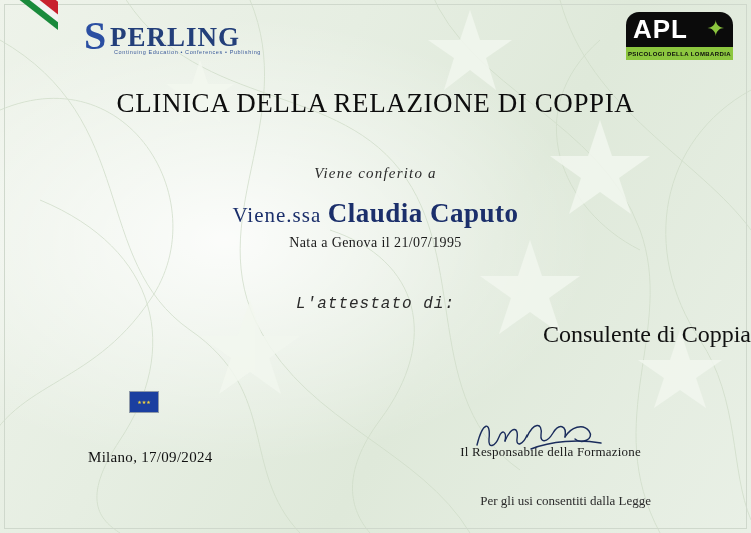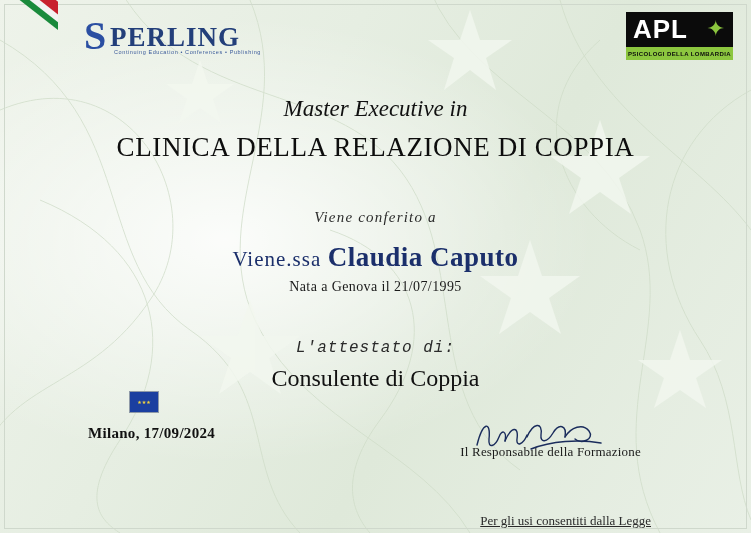--- a/index.html
+++ b/index.html
@@ -90,20 +90,21 @@
 
   
   .logo-apl {
     position: absolute;
     top: 12px;
     right: 18px;
     width: 107px;
     height: 48px;
     background: #0b0b0b;
     padding: 0;
+    border-radius: 13px;
   }
   .logo-apl .apl-text {
     position: absolute;
     left: 7px; top: 2px;
     font-family: "Liberation Sans", sans-serif;
     font-weight: bold;
     font-size: 26px;
     color: #ffffff;
     letter-spacing: 1px;
   }
@@ -192,20 +193,21 @@
     font-style: italic;
     font-size: 16px;
     letter-spacing: 1px;
     margin-top: 44px;
     color: #2a2a2a;
   }
   .line-role {
     margin-top: 8px;
     font-size: 24px;
     color: #111;
+    text-align: right;
   }
 
   
   .eu-flag {
     position: absolute;
     left: 129px;
     top: 391px;
     width: 28px;
     height: 20px;
     background: #1b3fa0;
@@ -217,25 +219,24 @@
     color: #f3d53f;
     font-size: 5px;
     display: flex;
     align-items: center;
     justify-content: center;
     letter-spacing: 0px;
   }
   .place-date {
     position: absolute;
     left: 88px;
-    top: 425px;
+    top: 449px;
     font-size: 15px;
     letter-spacing: 0.3px;
     color: #111;
-    font-weight: bold;
   }
   .resp-label {
     position: absolute;
     right: 110px;
     top: 396px;
     font-size: 13px;
     color: #1a1a1a;
     letter-spacing: 0.2px;
     margin-top: 48px;
   }
@@ -250,24 +251,23 @@
     position: absolute;
     left: 22px;
     bottom: 12px;
     font-size: 11px;
     letter-spacing: 2.4px;
     color: #2a2a2a;
   }
   .footer-right {
     position: absolute;
     right: 100px;
-    bottom: 4px;
+    bottom: 24px;
     font-size: 13px;
     color: #2a2a2a;
-    text-decoration: underline;
   }
 </style>
 </head>
 <body>
 
 <div id="certificate">
 
   <div class="texture">
     <svg viewBox="0 0 751 533" preserveAspectRatio="none">
       <g stroke="#cfdcc8" stroke-width="1" fill="none" opacity="0.75">
@@ -307,21 +307,20 @@
     <div class="s-sub">Continuing Education • Conferences • Publishing</div>
   </div>
 
   <div class="logo-apl">
     <div class="apl-text">APL</div>
     <div class="apl-star">✦</div>
     <div class="apl-bar">PSICOLOGI DELLA LOMBARDIA</div>
   </div>
 
   <div class="content">
-    <div class="line-master">Master Executive in</div>
     <div class="line-title">CLINICA DELLA RELAZIONE DI COPPIA</div>
     <div class="line-conferito">Viene conferito a</div>
     <div class="line-name">
       <span class="prefix">Viene.ssa</span>
       <span class="fullname">Claudia Caputo</span>
     </div>
     <div class="line-born">Nata a Genova il 21/07/1995</div>
     <div class="line-attestato">L'attestato di:</div>
     <div class="line-role">Consulente di Coppia</div>
   </div>

